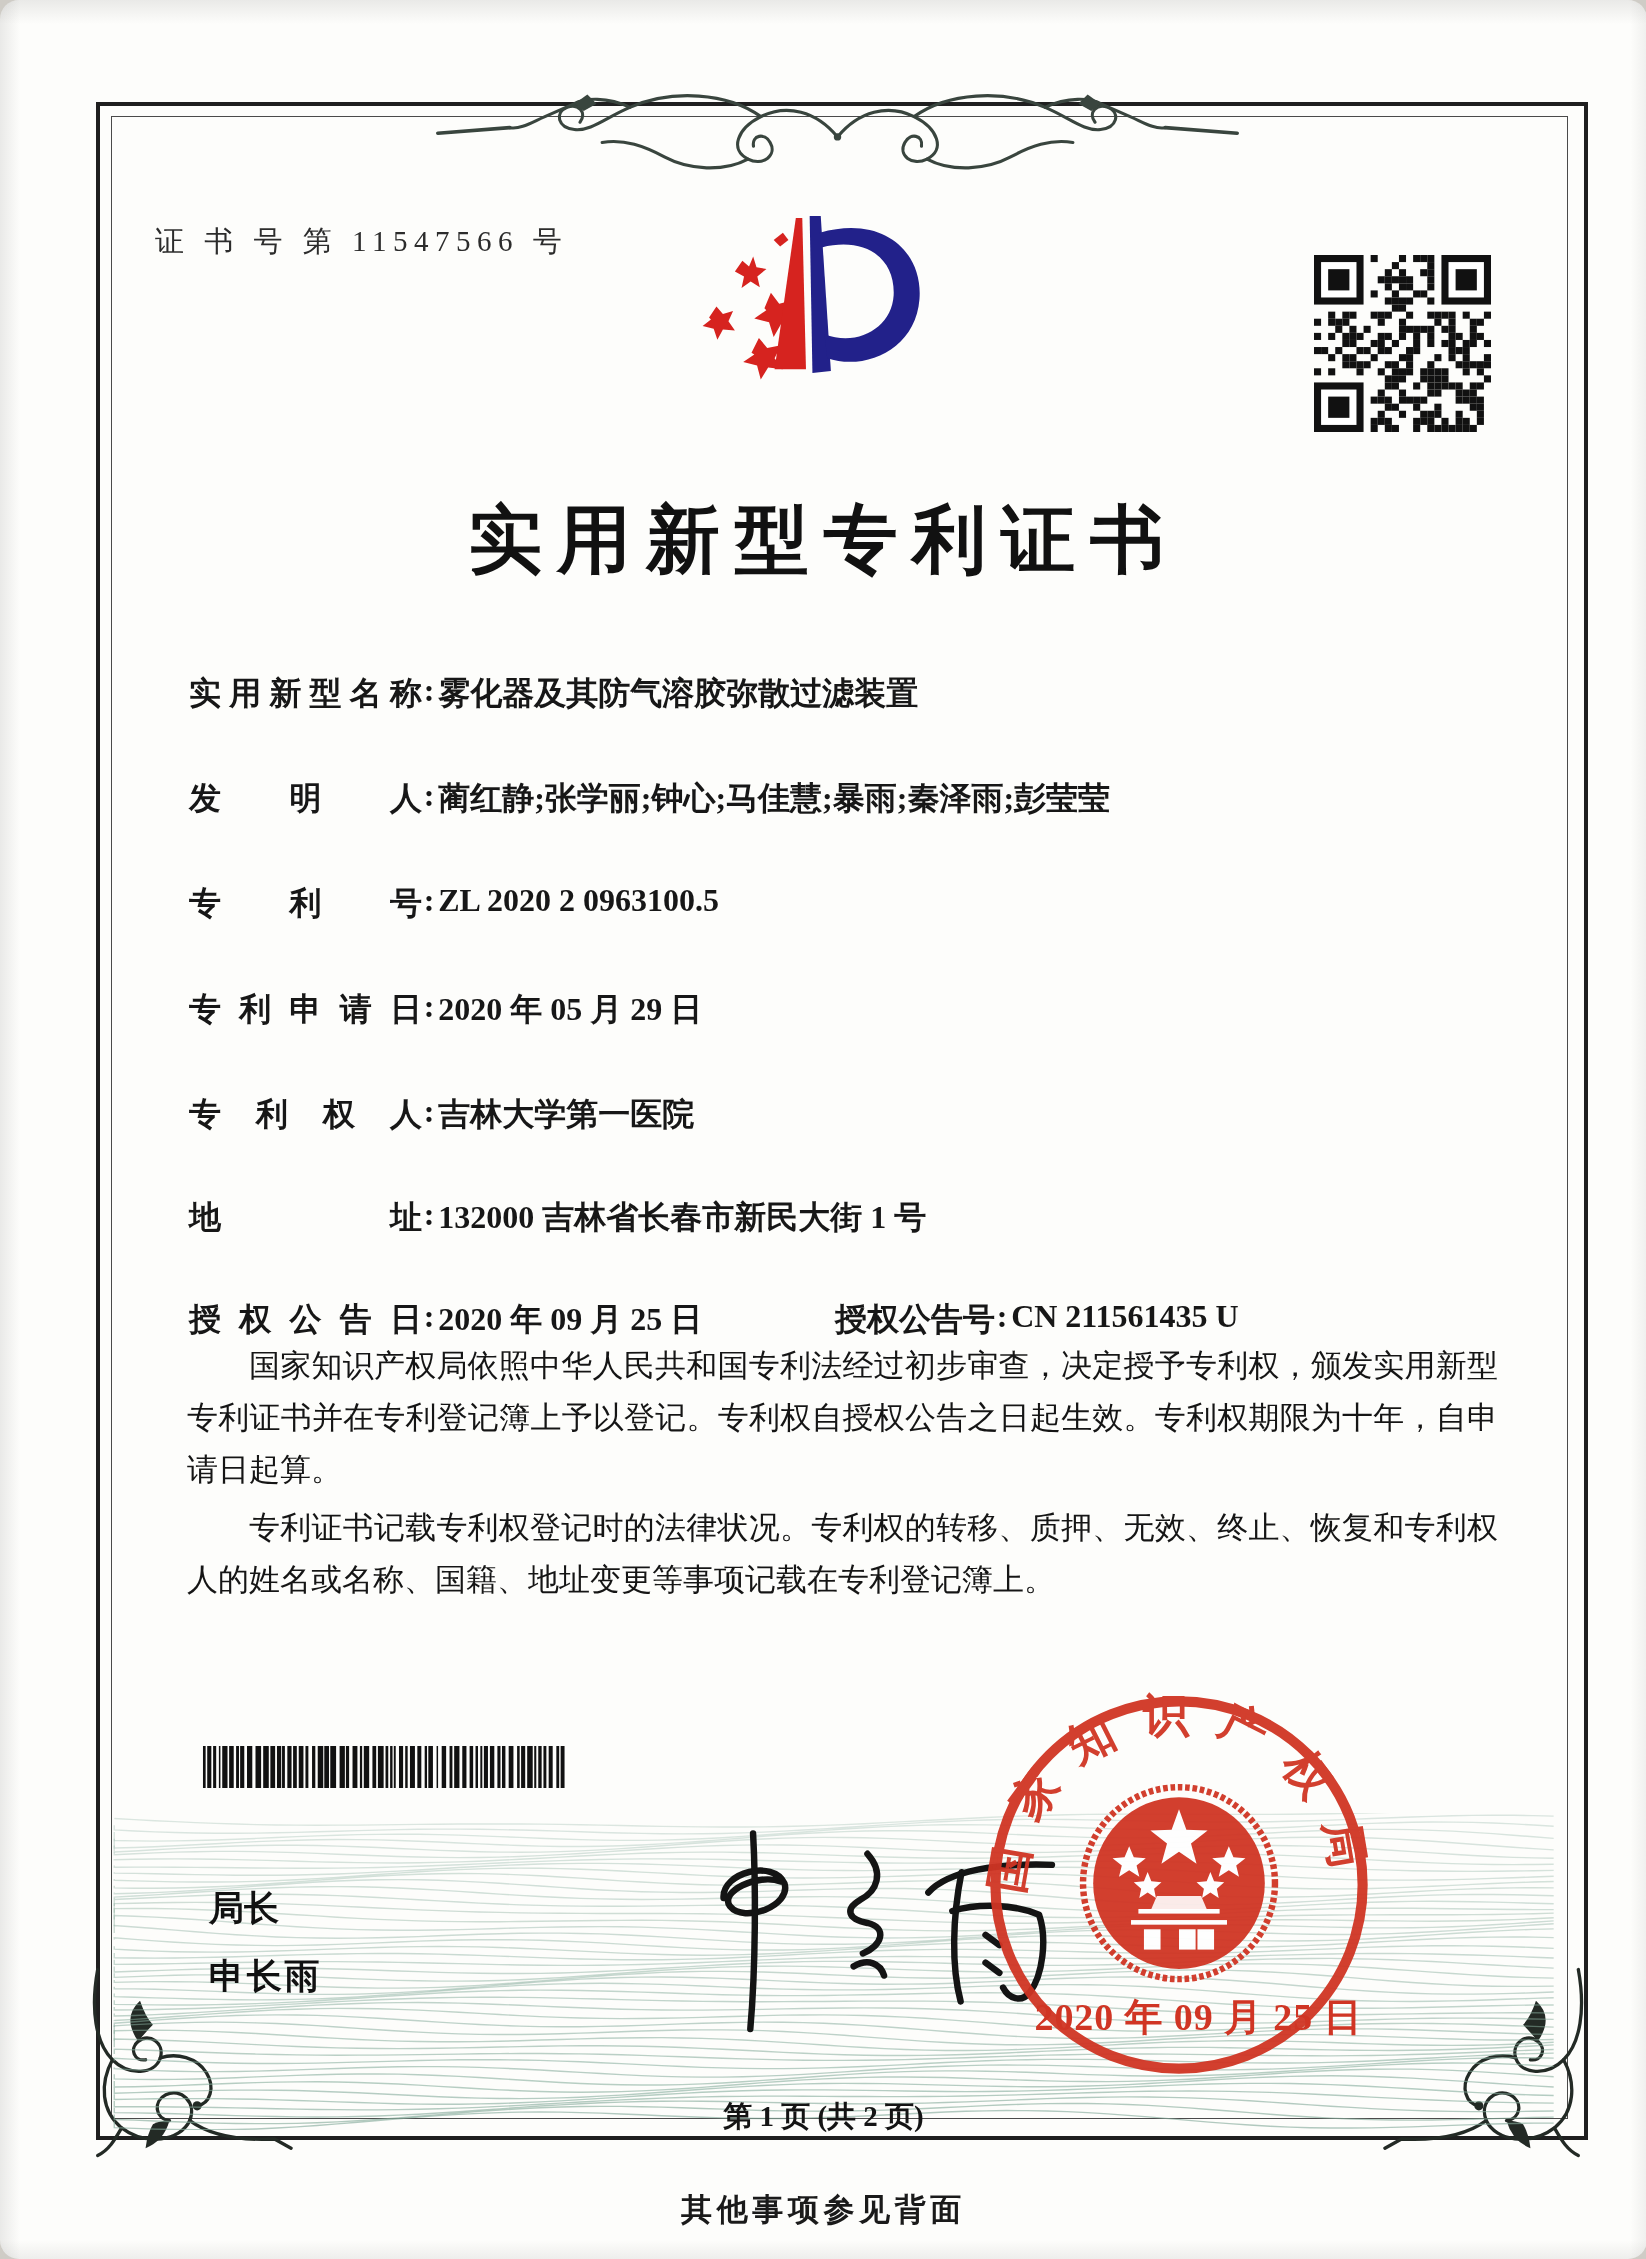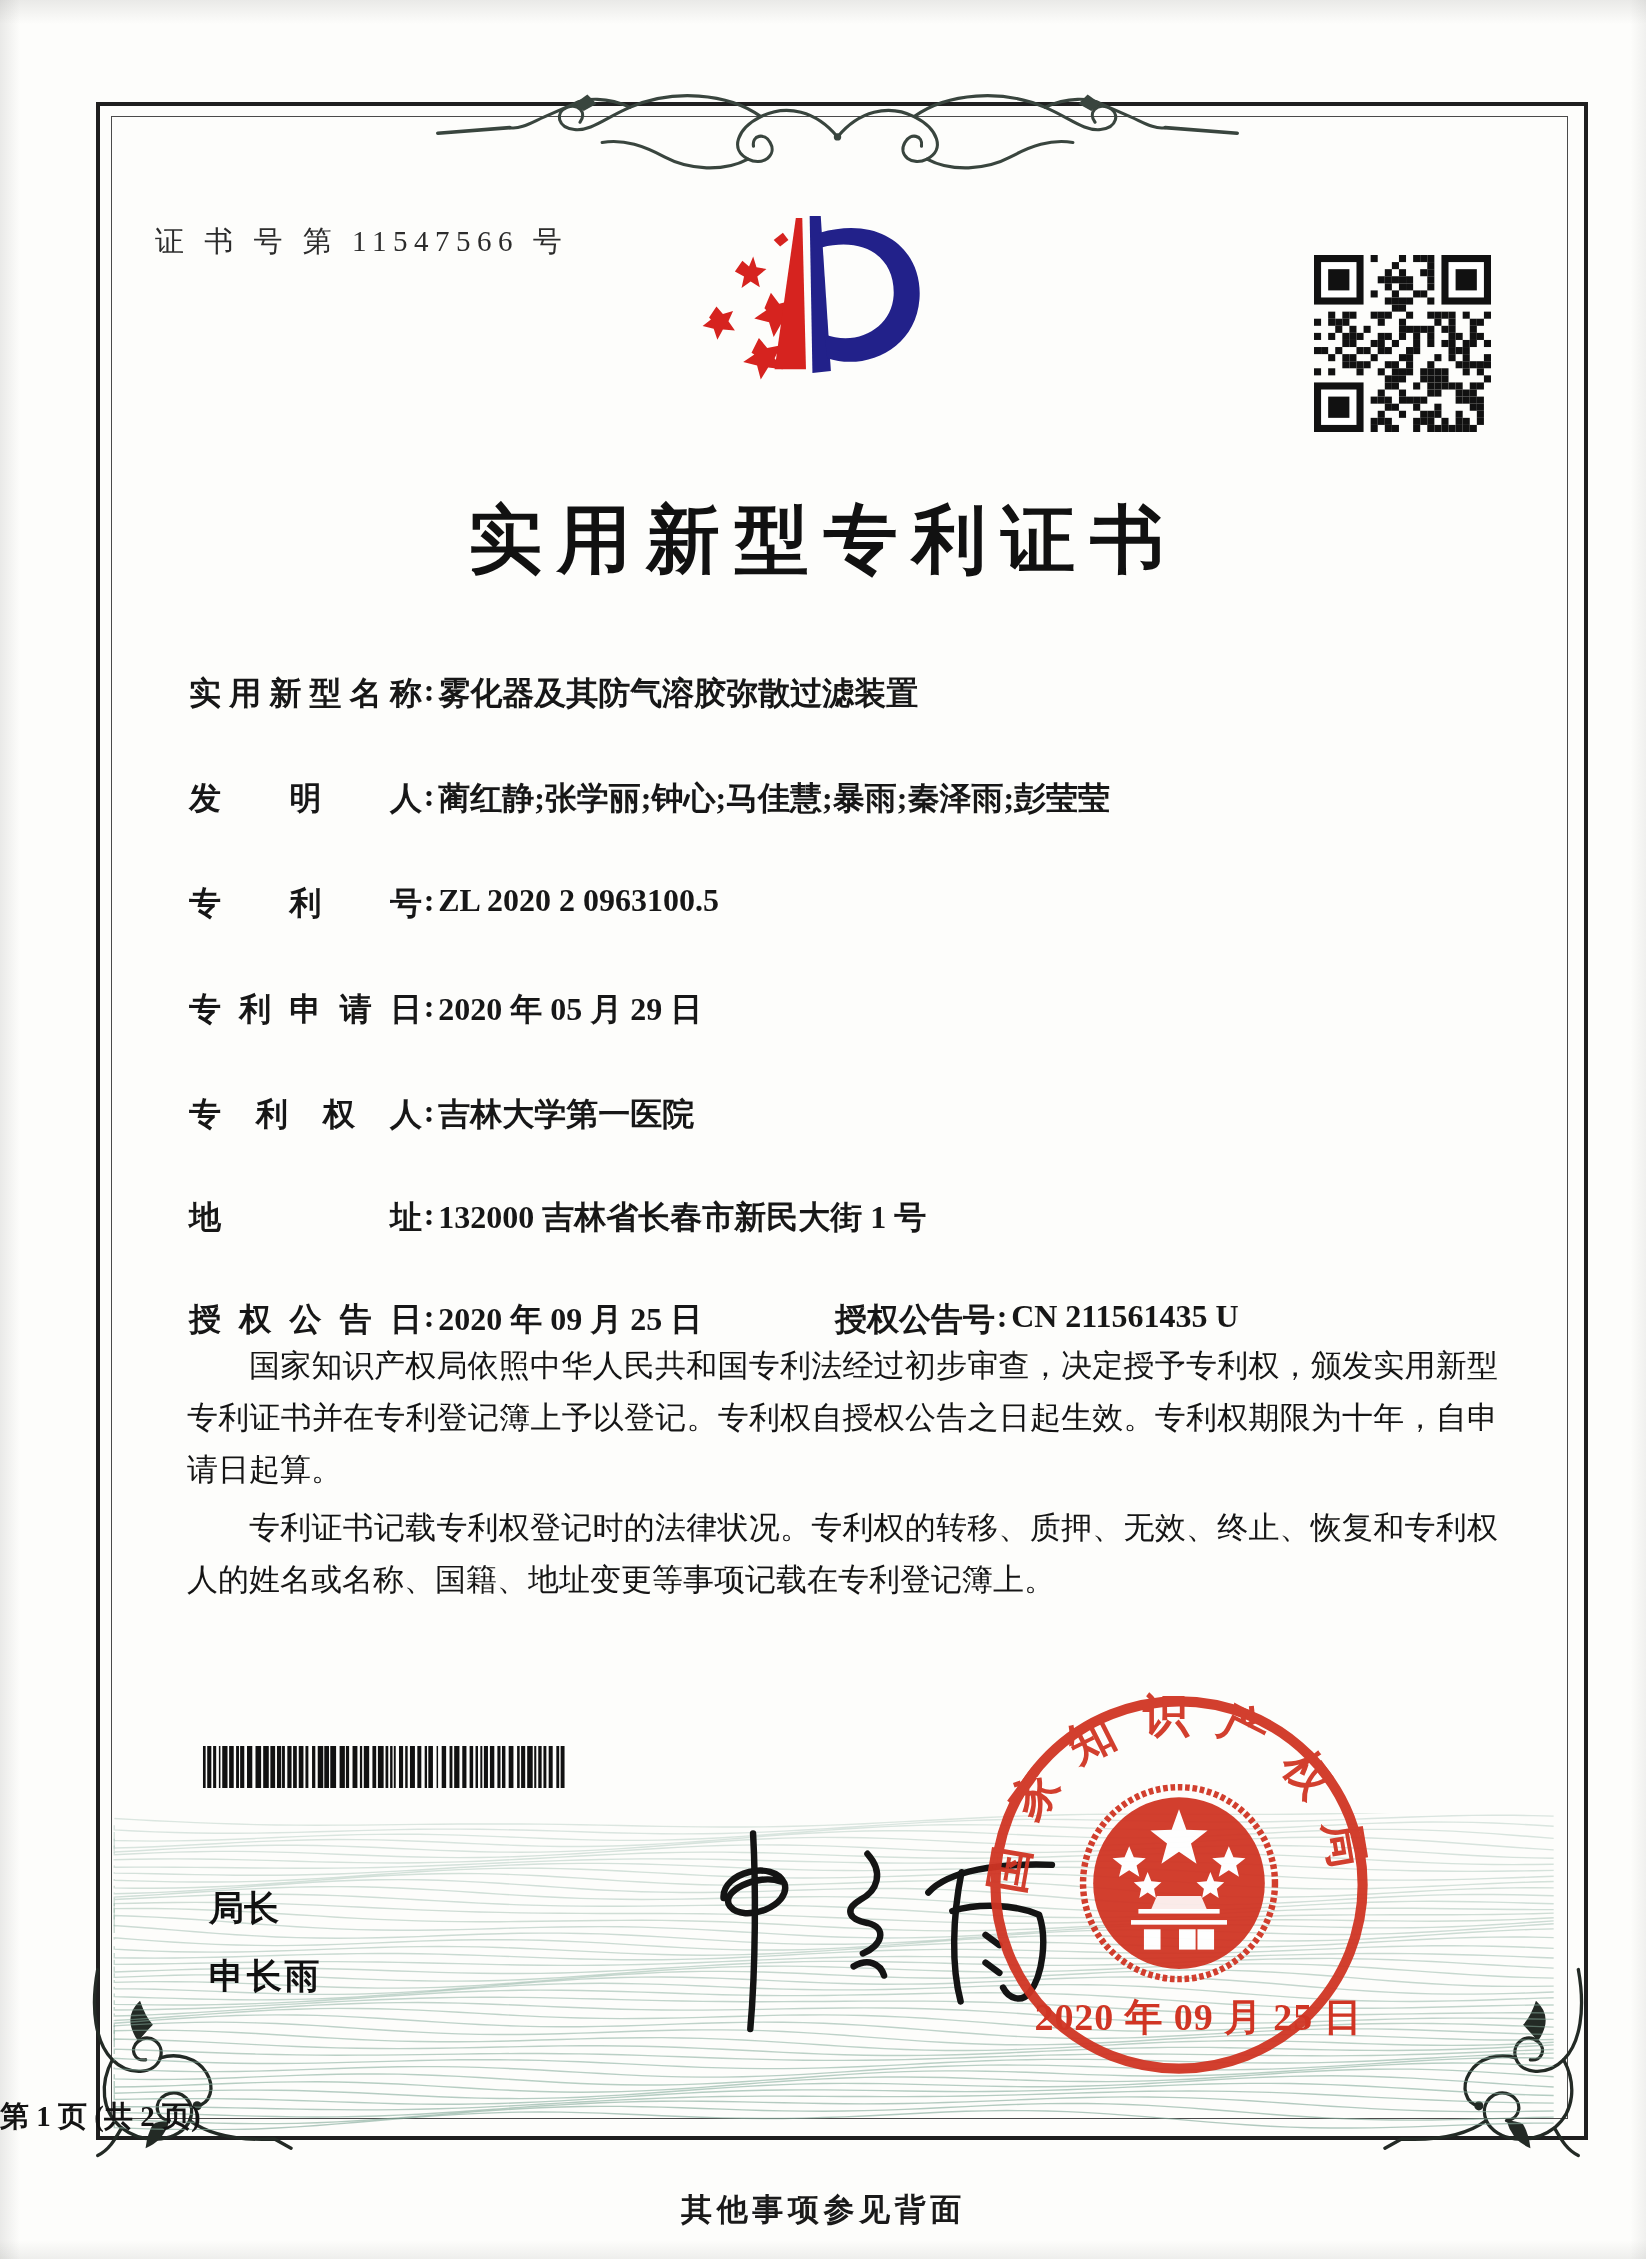--- a/index.html
+++ b/index.html
@@ -5,21 +5,21 @@
   :root{
     --serif:"Liberation Serif","DejaVu Serif",serif;
     --sans:"DejaVu Sans","Liberation Sans",sans-serif;
     --ink:#1c1c1c;
     --seal-red:#d03524;
   }
   html,body{margin:0;padding:0;background:#cfccc6;}
   .page{position:relative;width:1647px;height:2259px;margin:0 auto;overflow:hidden;
         background:radial-gradient(ellipse at 52% 45%, #ffffff 55%, #faf9f6 78%, #efedе8 93%, #e7e4df 100%);
         background-color:#fdfdfb;
-        font-family:var(--serif);color:var(--ink);}
+        font-family:var(--serif);color:var(--ink);border-radius:19px;}
   .page::after{content:"";position:absolute;inset:0;pointer-events:none;
         background:linear-gradient(180deg, rgba(60,60,60,.10) 0, rgba(60,60,60,0) 24px),
                    linear-gradient(90deg, rgba(60,60,60,.10) 0, rgba(60,60,60,0) 20px),
                    linear-gradient(270deg, rgba(60,60,60,.07) 0, rgba(60,60,60,0) 16.6px),
                    linear-gradient(0deg, rgba(60,60,60,.08) 0, rgba(60,60,60,0) 18.5px);}
   
   .frame-outer{position:absolute;left:96px;top:102px;width:1484px;height:2030px;
         border:4.6px solid #1f1f1f;}
   .frame-inner{position:absolute;left:111px;top:116px;width:1455px;height:2001px;
         border:1.8px solid #4a4a4a;}
@@ -45,21 +45,21 @@
   .waves{position:absolute;left:113px;top:1813px;width:1453px;height:317px;pointer-events:none;}
   .barcode{position:absolute;left:201px;top:1746px;width:371px;height:42px;}
   .director-label{position:absolute;left:209px;top:1885px;font-family:var(--sans);
         font-size:35px;font-weight:700;color:#111;}
   .director-name{position:absolute;left:209px;top:1953px;font-family:var(--sans);
         font-size:35px;font-weight:700;color:#111;letter-spacing:2.8px;}
   .signature{position:absolute;left:635px;top:1826px;width:452px;height:217px;}
   .seal{position:absolute;left:976px;top:1682px;width:406px;height:406px;opacity:.95;}
   .seal-date{position:absolute;left:1023px;top:1992px;width:351px;text-align:center;
         font-size:38px;font-weight:700;color:var(--seal-red);letter-spacing:0.9px;z-index:6;}
-  .page-info{position:absolute;left:0;top:2097px;width:100%;
+  .page-info{position:absolute;left:0;top:2097px;width:100%;text-align:center;
         font-size:29px;font-weight:700;color:#141414;z-index:5;}
   .back-note{position:absolute;left:0;top:2189px;width:100%;text-align:center;
         font-size:31px;font-weight:600;letter-spacing:4.6px;color:#1a1a1a;}
   
   .orn{position:absolute;pointer-events:none;}
   #top-orn{left:436px;top:76px;width:803px;height:120px;}
   #corner-left{left:81px;top:1964px;width:212px;height:198px;}
   #corner-right{left:1383px;top:1964px;width:212px;height:198px;transform:scaleX(-1);}
 </style>
 </head>

